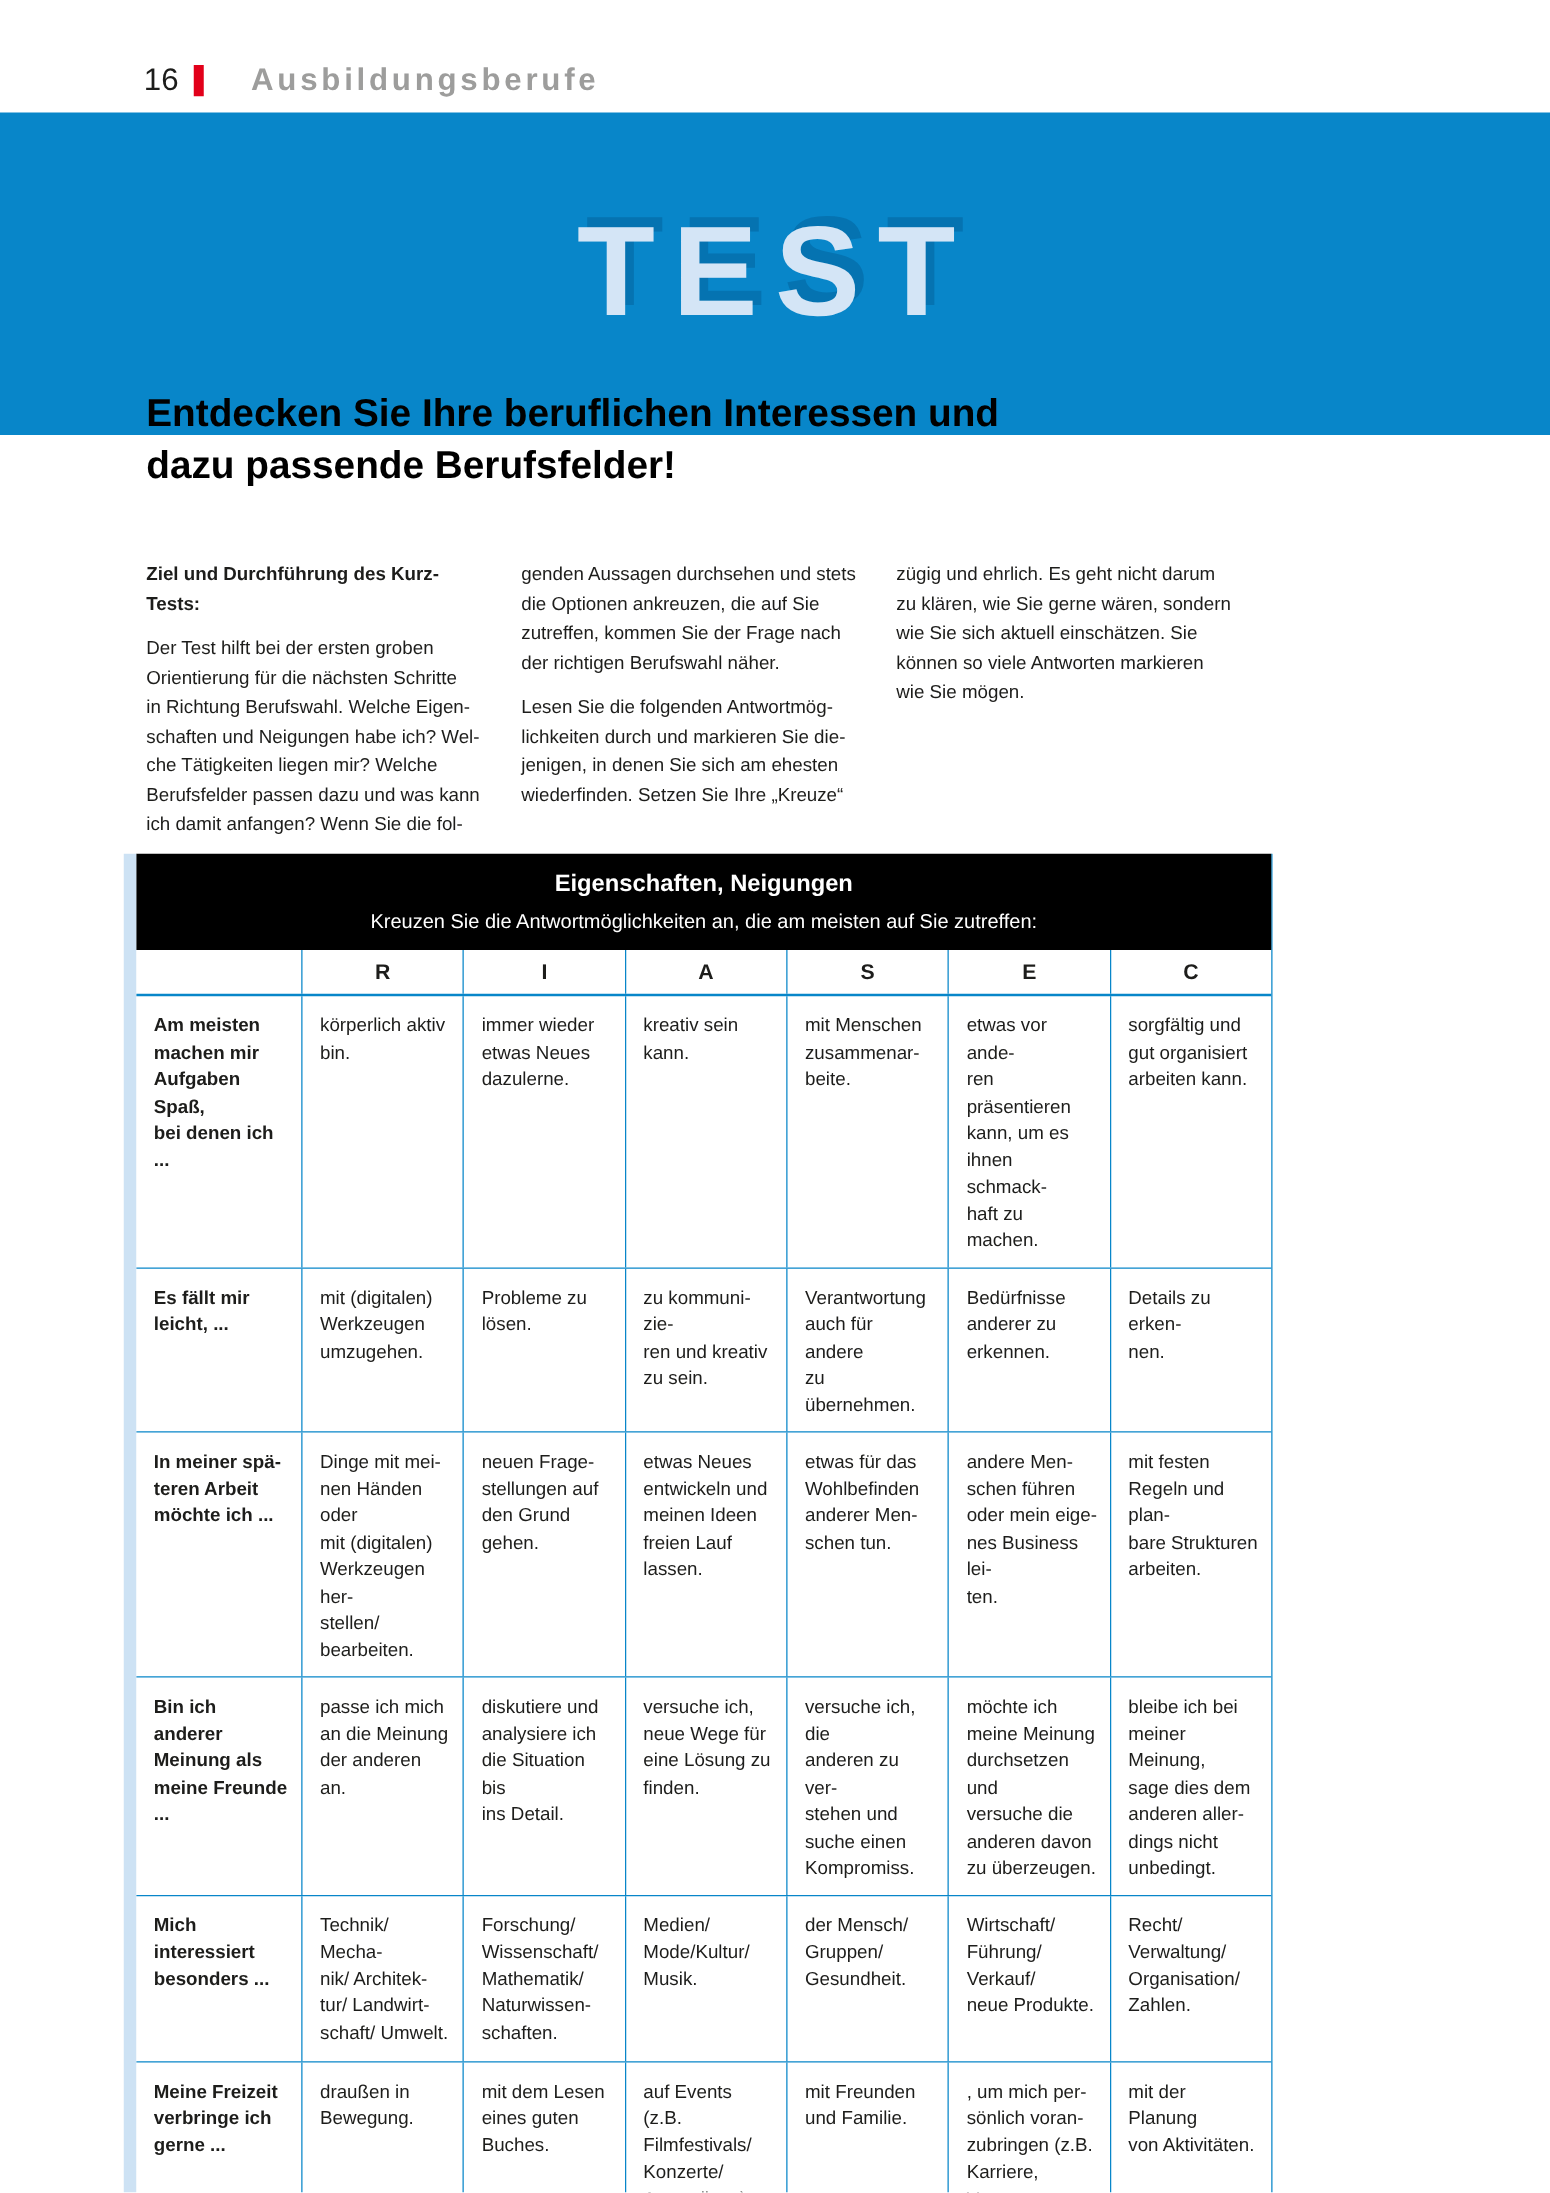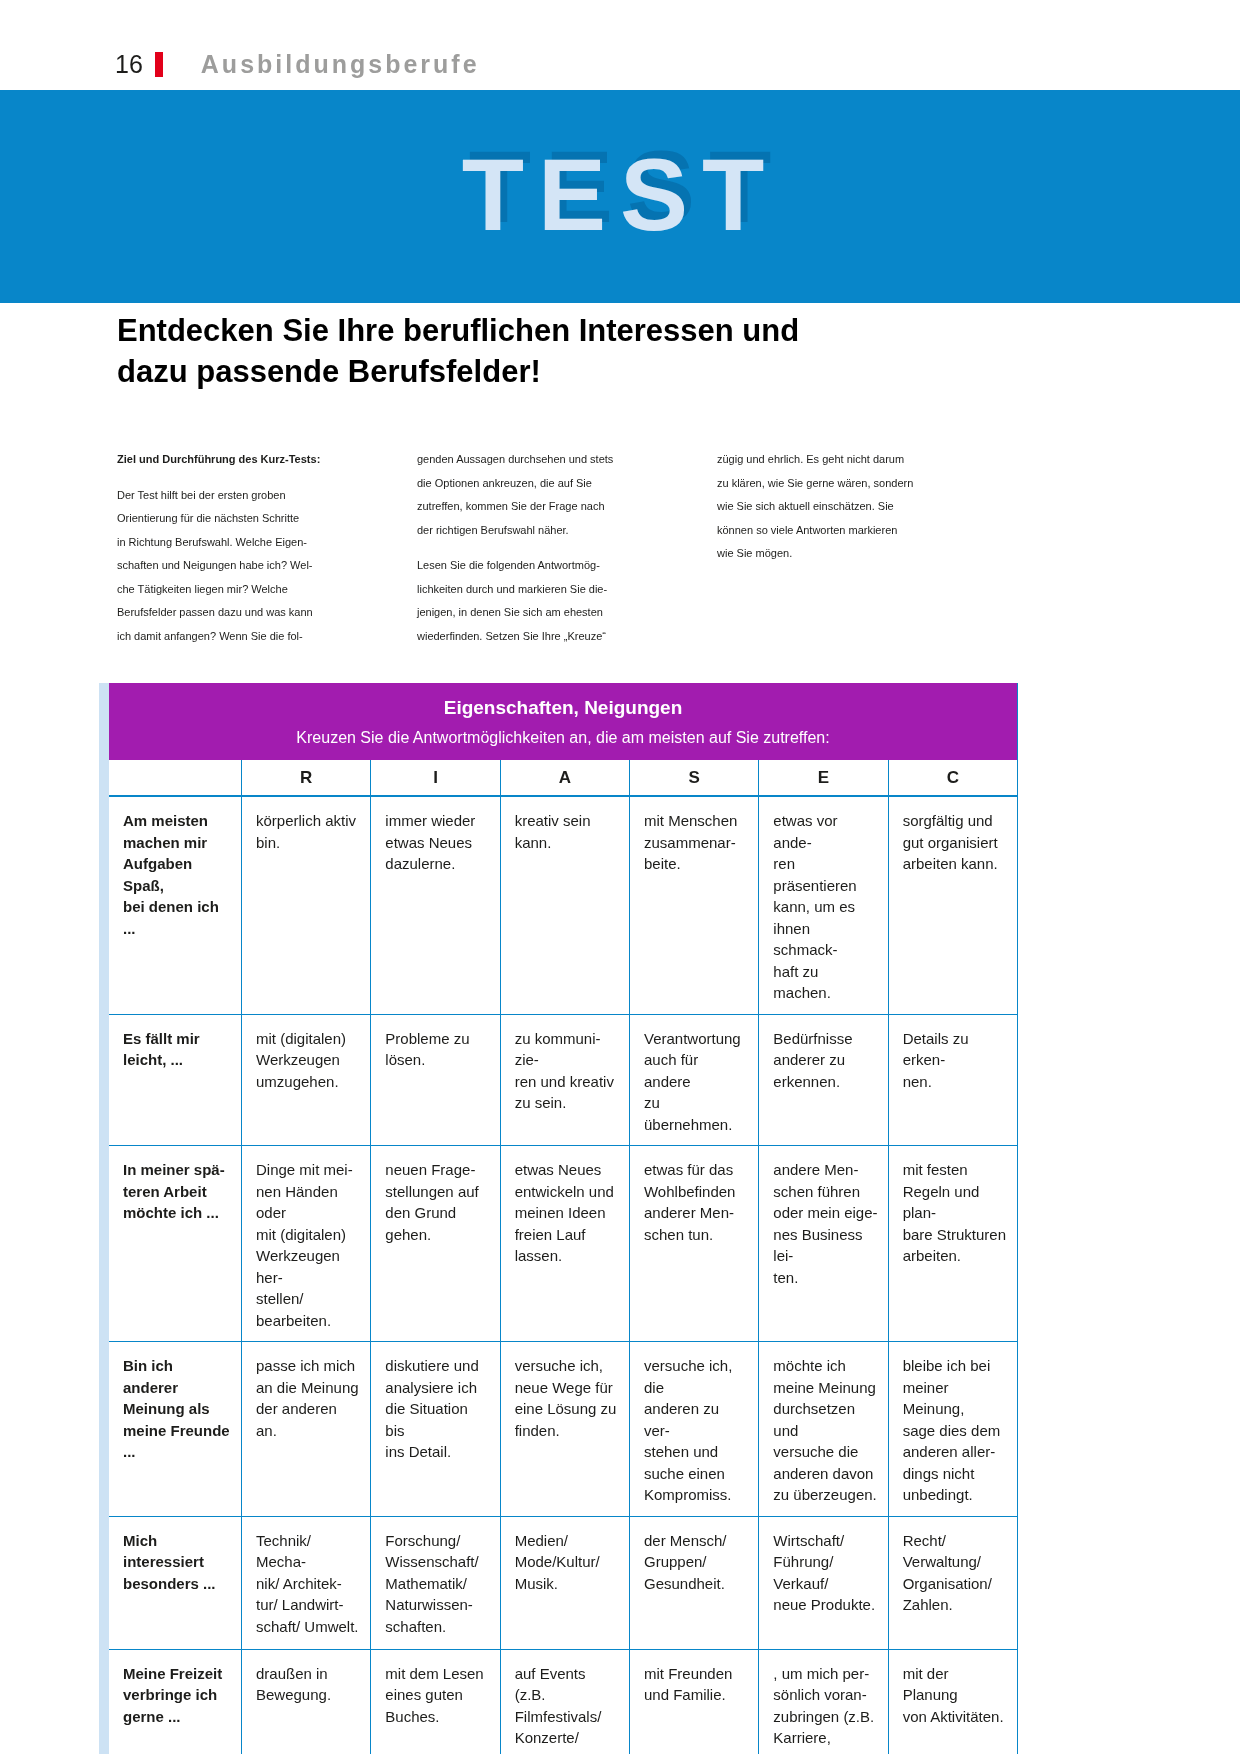--- a/index.html
+++ b/index.html
@@ -11,43 +11,43 @@
   }
   .page { position:relative; width:1240px; height:1754px; background:#fff; overflow:hidden;border-radius:15px; }
 
   
   .page-header { position:absolute; top:50px; left:115px; display:flex; align-items:center; }
   .page-num { font-size:25px; color:#1d1d1b; }
   .red-bar { width:8px; height:25px; background:#e2001a; margin-left:12px; }
   .section-title { font-size:25px; font-weight:bold; color:#9d9d9c; letter-spacing:3px; margin-left:38px; }
 
   
-  .banner { position:absolute; top:90px; left:0; width:1240px; height:213px; background:#0886c9;
+  .banner { position:absolute; top:90px; left:0; width:1240px; height:258px; background:#0886c9;
             display:flex; align-items:center; justify-content:center; }
   .banner-text {
     font-size:102px; font-weight:800; letter-spacing:14px; line-height:1;
     color:#d4e5f6; padding-bottom:4px;
     text-shadow:7px -8px 0 rgba(5,112,173,0.85);
   }
 
   
   .main-title { position:absolute; top:310px; left:117px; font-size:31px; font-weight:bold;
                 line-height:41px; white-space:pre-line; color:#000; }
 
   
   .intro { position:absolute; top:448px; left:117px; display:flex; }
-  .intro-col { width:273px; margin-right:27px; font-size:11px; line-height:23.5px; }
+  .intro-col { width:273px; margin-right:27px; font-size:15px; line-height:23.5px; }
   .intro-head { font-weight:bold; margin-bottom:12px; }
   .intro-col p { white-space:pre-line; margin-bottom:12px; }
 
   
   .test-table { position:absolute; top:683px; left:99px; width:919px; }
   .table-strip { position:absolute; left:0; top:0; bottom:0; width:10px; background:#cde2f4; }
   .table-main { margin-left:10px; border-right:1.5px solid #0886c9; }
-  .table-header { background:#a21caf; color:#fff; text-align:center; padding:14px 10px 13px; }
+  .table-header { background:#000000; color:#fff; text-align:center; padding:14px 10px 13px; }
   .table-title { font-size:19px; font-weight:bold; margin-bottom:10px; }
   .table-sub { font-size:16px; }
   .t-row { display:grid; grid-template-columns:132px repeat(6, 1fr); border-bottom:1.5px solid #0886c9; }
   .letters-row { border-bottom:2.5px solid #0886c9; }
   .letter-cell { text-align:center; font-weight:bold; font-size:17px; padding:8px 0 7px;
                  border-left:1.5px solid #0886c9; }
   .letter-cell.first { border-left:none; }
   .cell { padding:13px 10px 10px 14px; font-size:15px; line-height:21.5px; white-space:pre-line;
           border-left:1.5px solid #0886c9; }
   .cell.label { font-weight:bold; border-left:none; }

